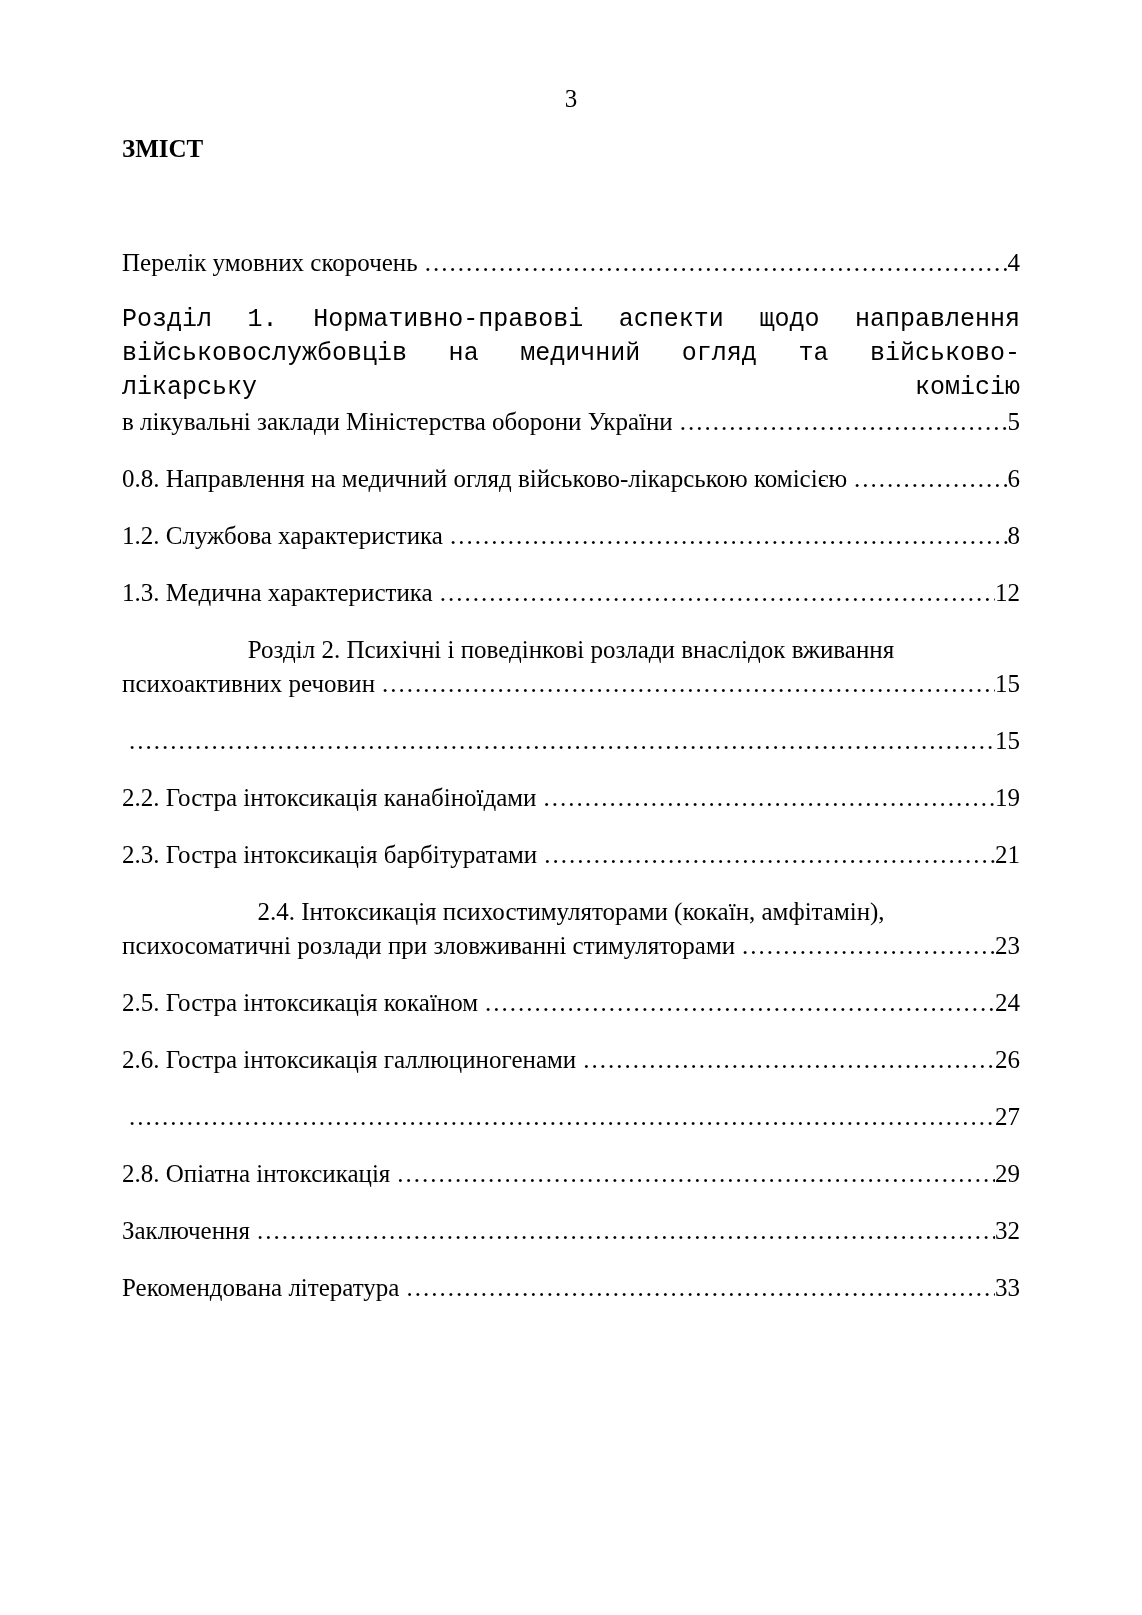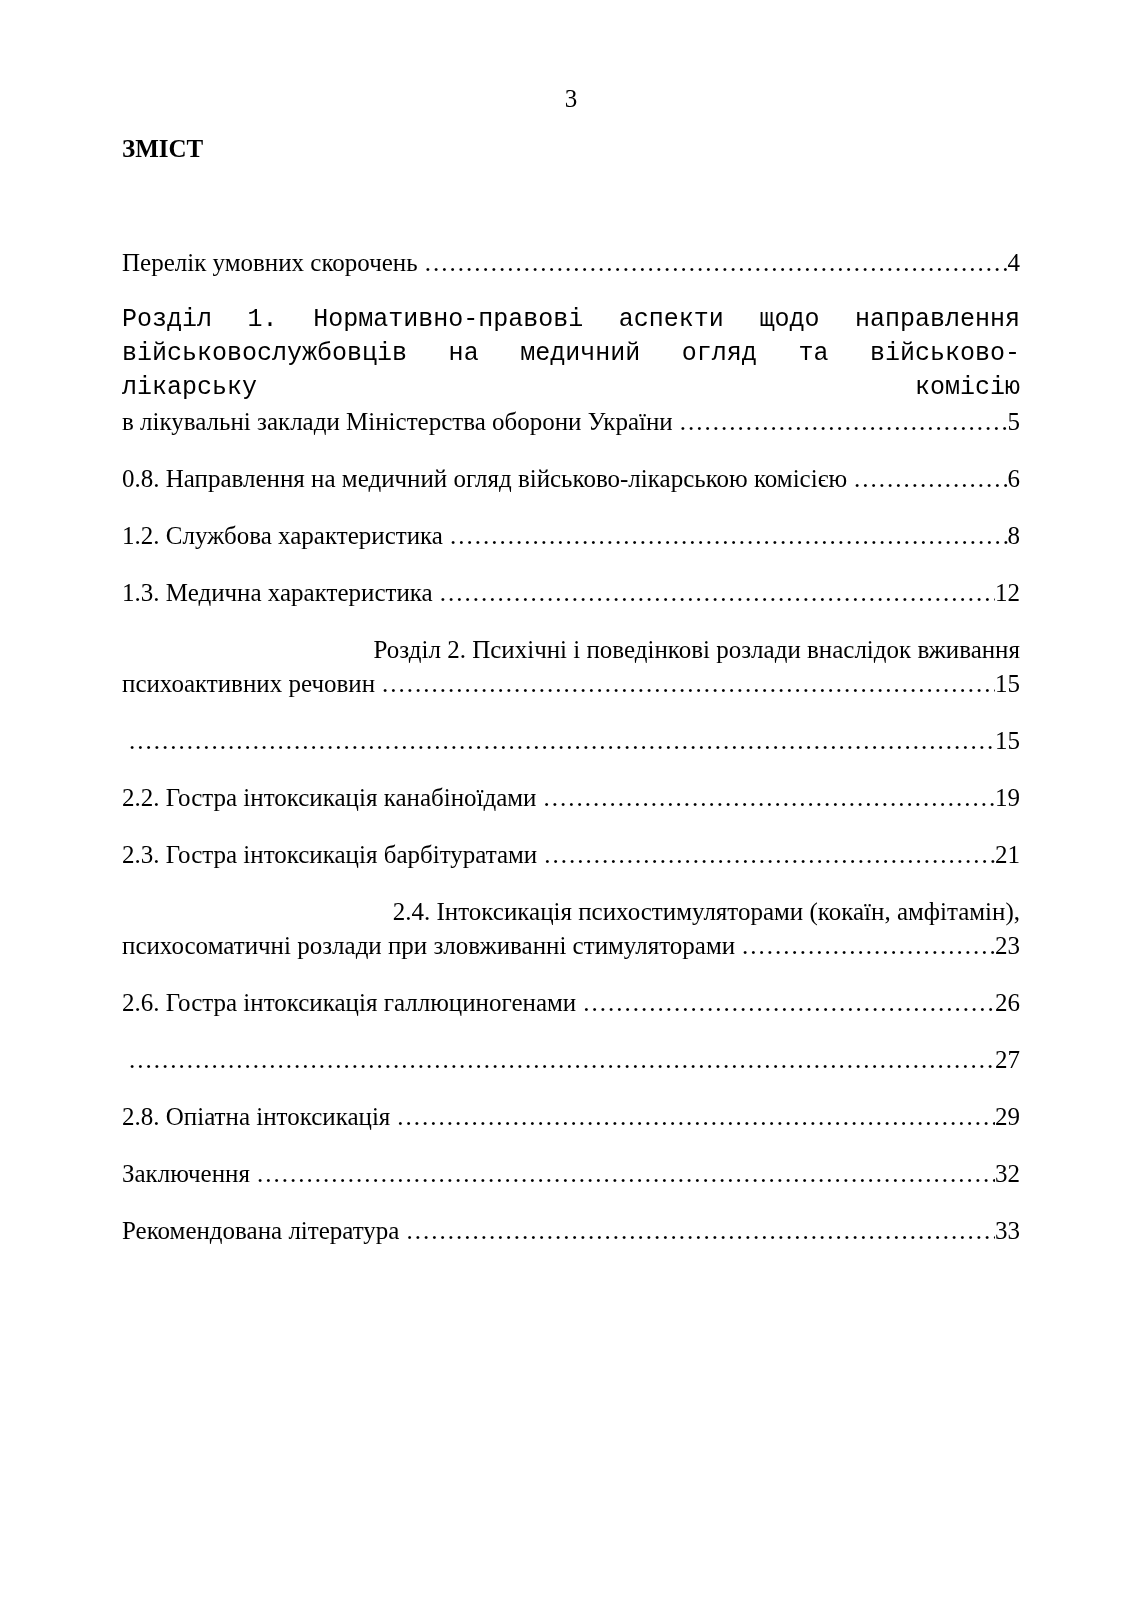--- a/index.html
+++ b/index.html
@@ -34,21 +34,21 @@
     margin-top: 16px;
     margin-bottom: 80px;
   }
   .toc-entry {
     margin: 0 0 23px 0;
   }
   .toc-entry.extra-space {
   }
   .toc-line {
     line-height: 34px;
-    text-align: right;
+    text-align: center;
   }
   .toc-entry.justify .toc-line:not(.last) {
     text-align: justify;
     text-align-last: justify;
     font-family: Liberation Mono, monospace;
   }
   .toc-line.last {
     display: flex;
     align-items: baseline;
   }
@@ -147,20 +147,27 @@
       <div class="toc-entry">
         <div class="toc-line">2.4. Інтоксикація психостимуляторами (кокаїн, амфітамін),</div>
         <div class="toc-line last">
           <span class="toc-text">психосоматичні розлади при зловживанні стимуляторами</span>
           <span class="toc-dots"></span>
           <span class="toc-page">23</span>
         </div>
       </div>
       <div class="toc-entry">
         <div class="toc-line last">
+          <span class="toc-text">2.5. Гостра інтоксикація кокаїном</span>
+          <span class="toc-dots"></span>
+          <span class="toc-page">24</span>
+        </div>
+      </div>
+      <div class="toc-entry">
+        <div class="toc-line last">
           <span class="toc-text">2.6. Гостра інтоксикація галлюциногенами</span>
           <span class="toc-dots"></span>
           <span class="toc-page">26</span>
         </div>
       </div>
       <div class="toc-entry">
         <div class="toc-line last">
           <span class="toc-dots"></span>
           <span class="toc-page">27</span>
         </div>

